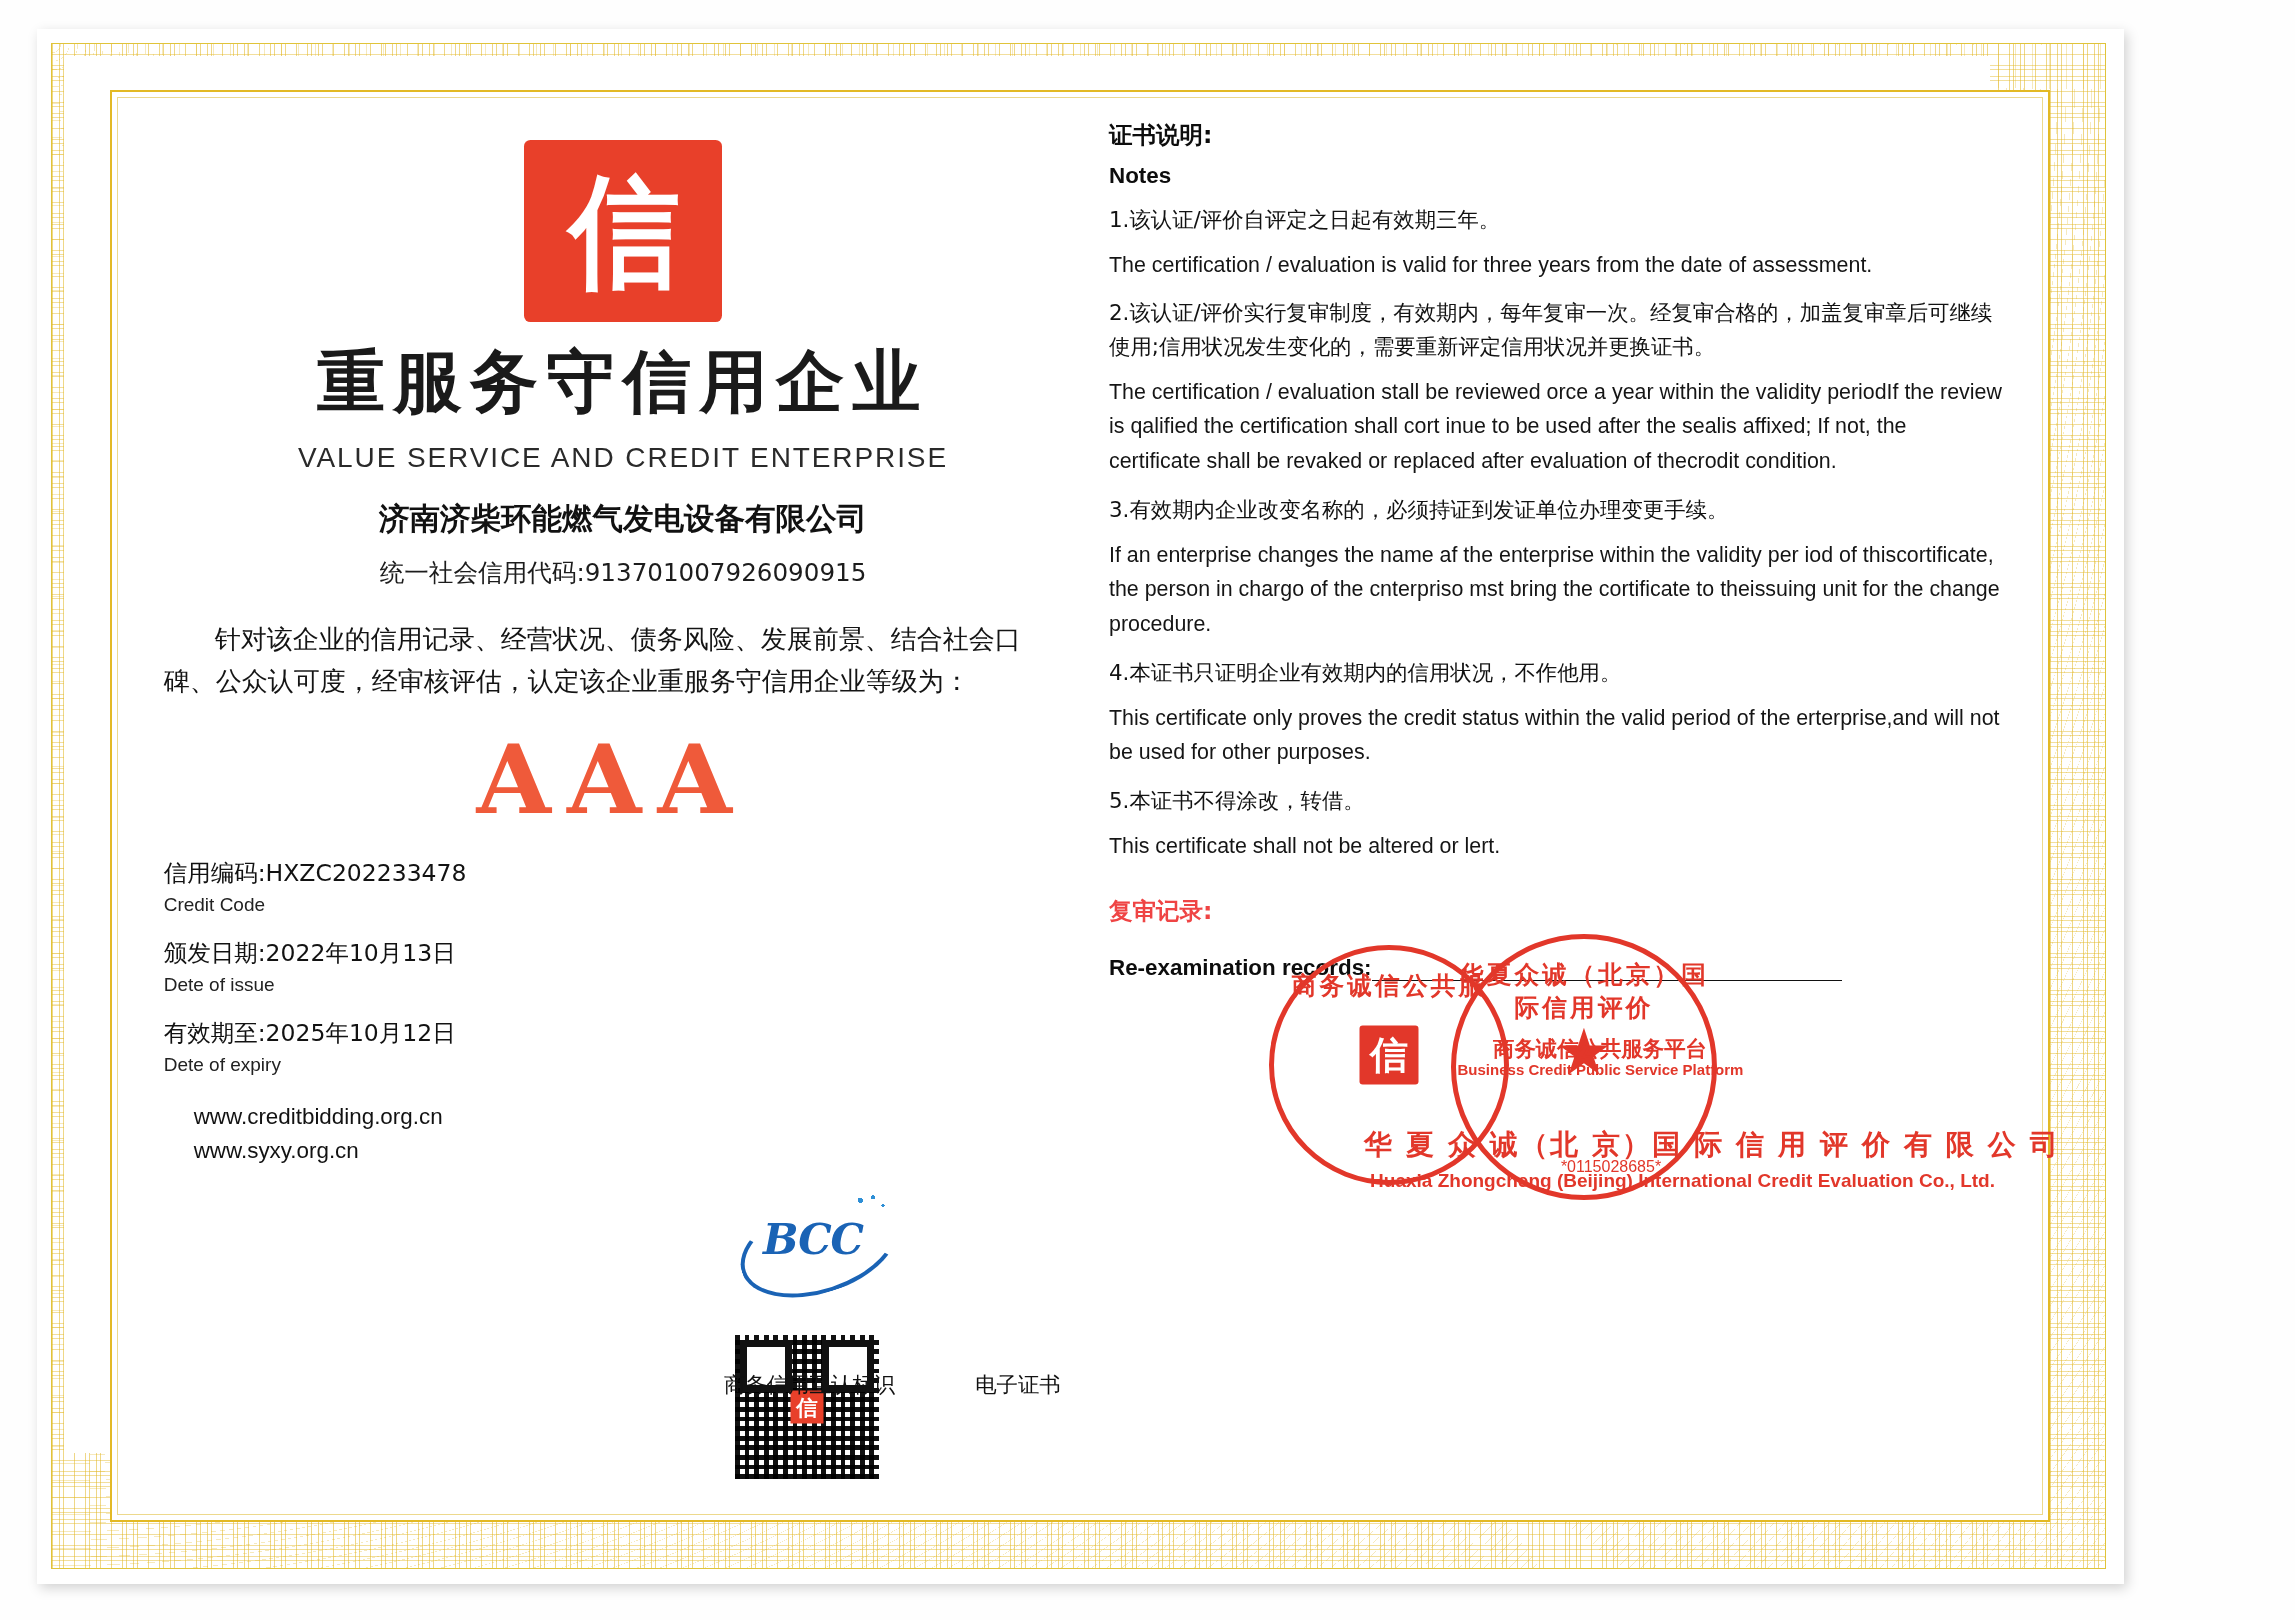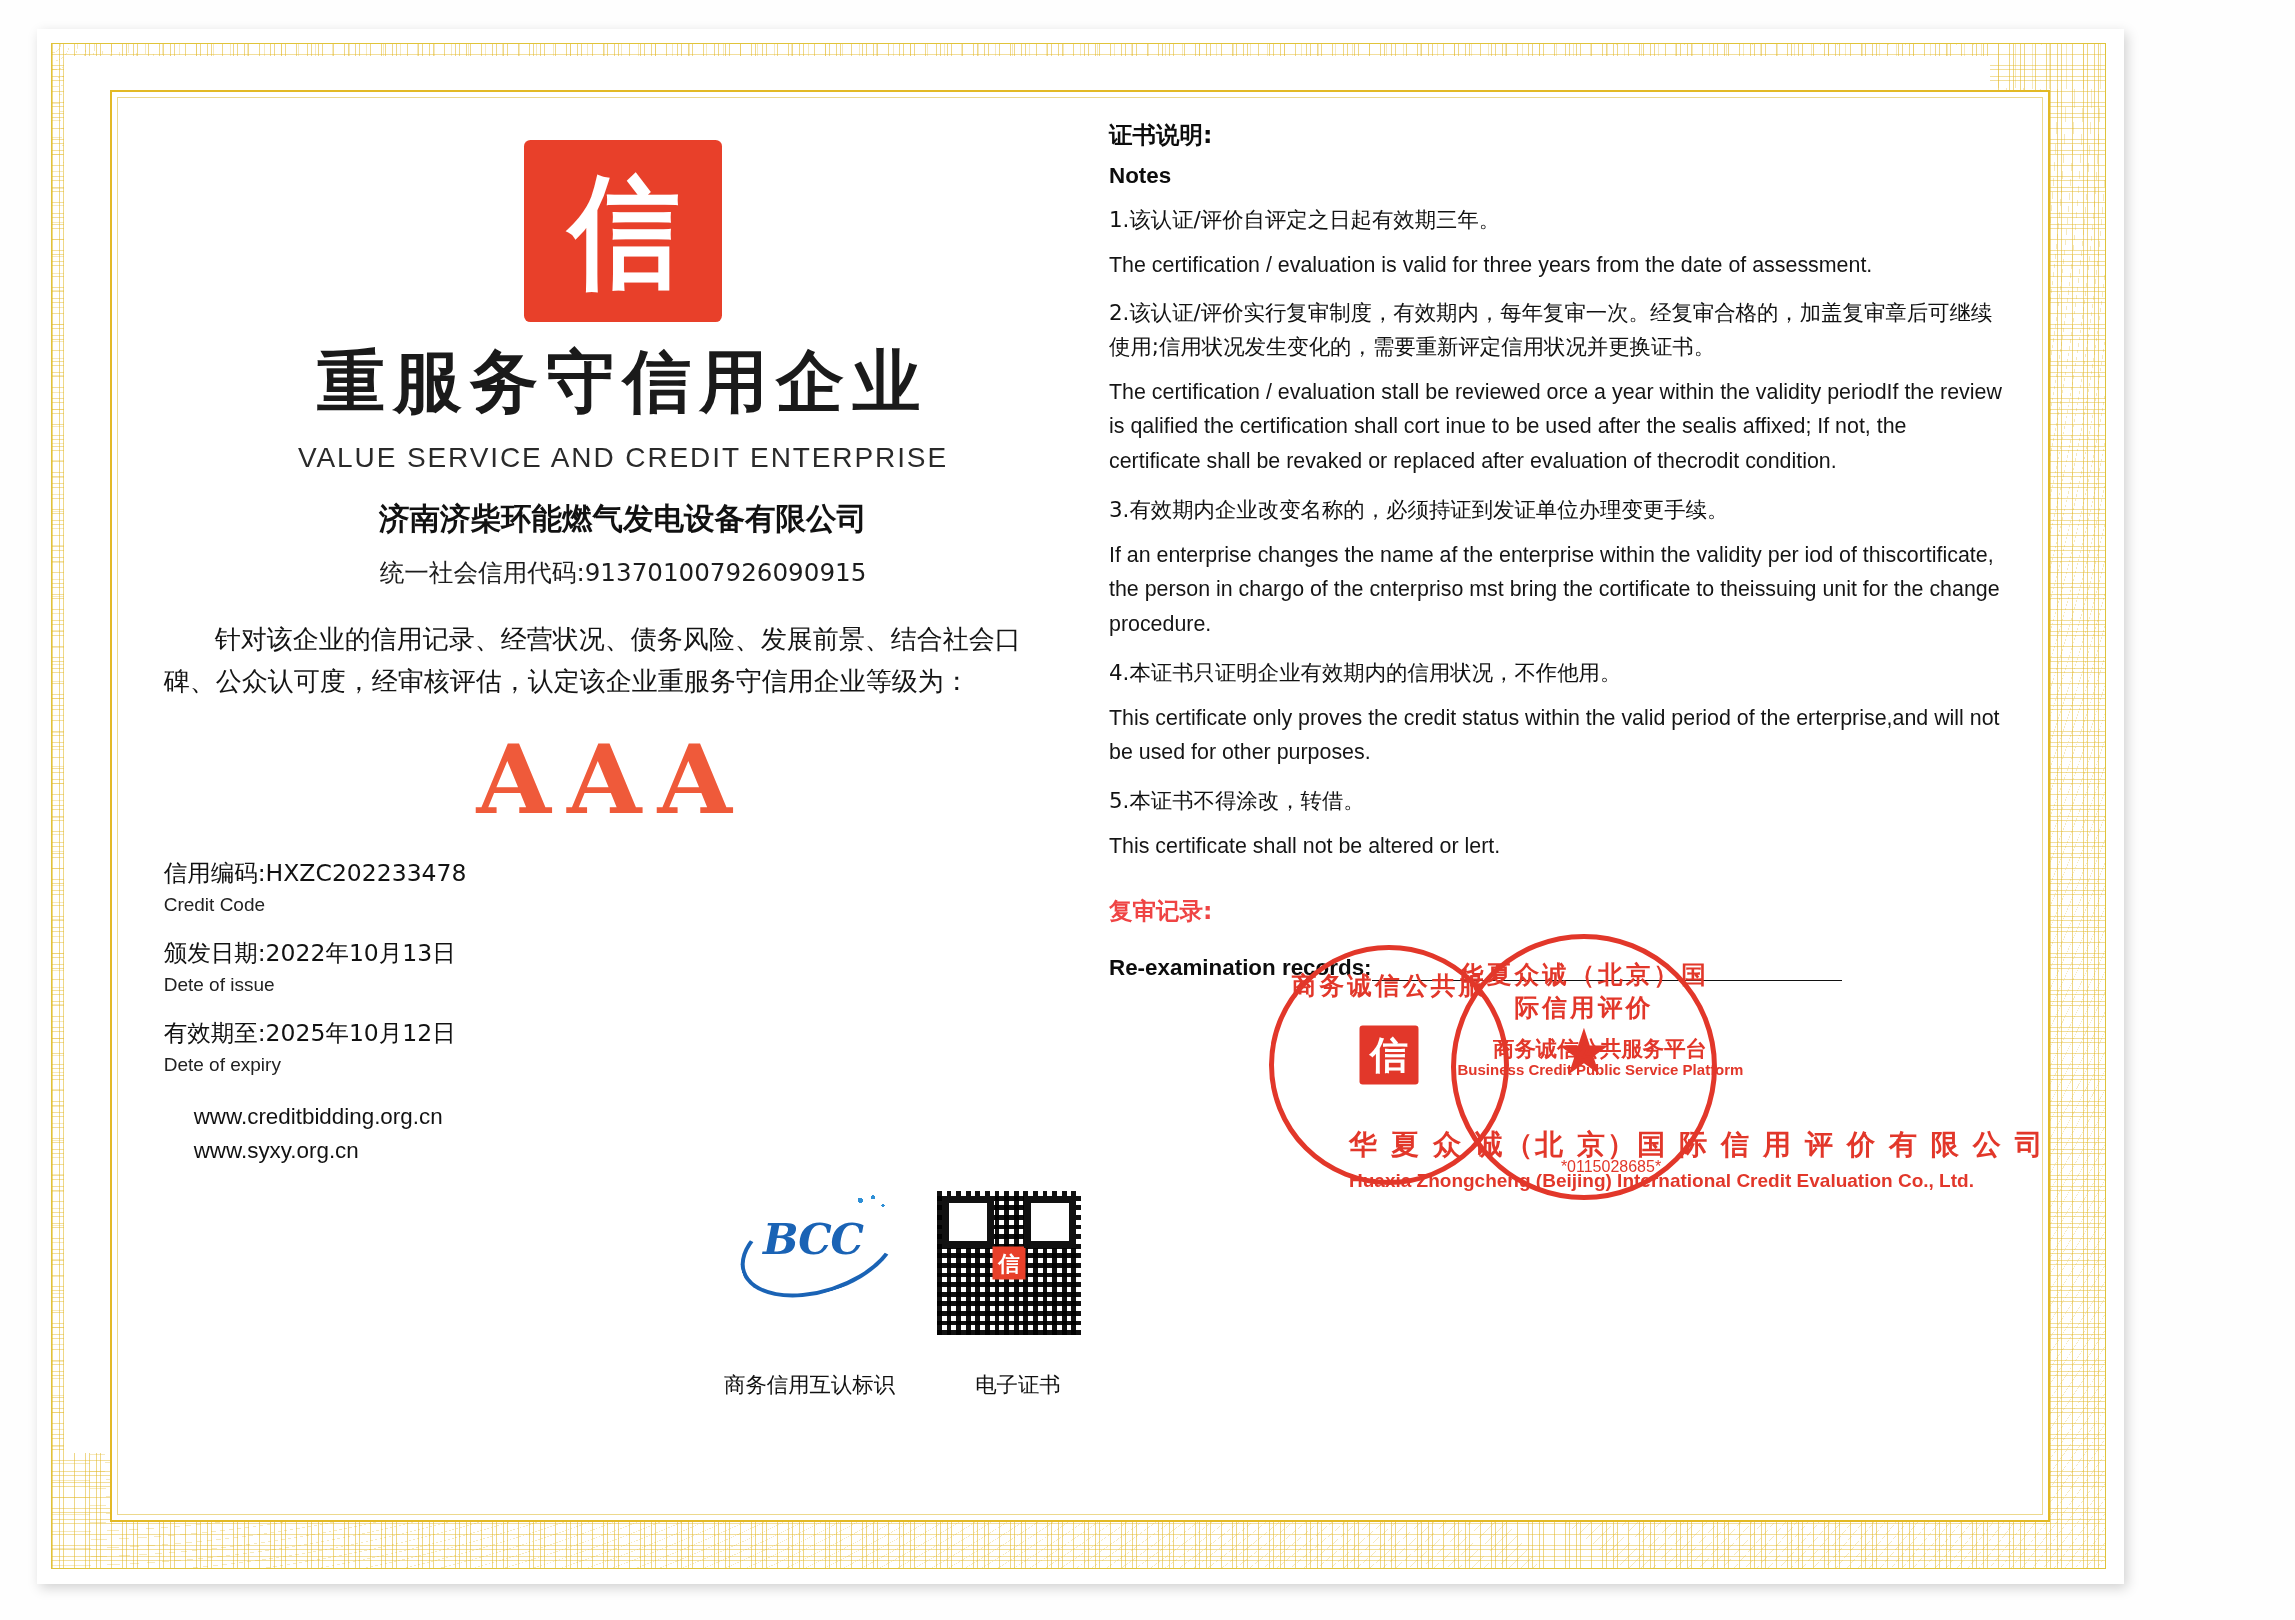--- a/index.html
+++ b/index.html
@@ -184,20 +184,21 @@
   .links .indent { padding-left: 30px; }
 
   
   .bottom-row {
     position: absolute;
     left: 625px;
     top: 1101px;
     display: flex;
     align-items: flex-start;
     gap: 42px;
+    flex-direction: column;
   }
   .bcc-logo {
     width: 160px; height: 102px;
     position: relative;
   }
   .bcc-text {
     position: absolute;
     left: 28px; top: 24px;
     font-family: "DejaVu Serif", serif;
     font-size: 42px;
@@ -372,24 +373,24 @@
     font-family: "DejaVu Serif", serif;
     font-weight: bold;
     font-size: 38px;
     display: flex;
     align-items: center;
     justify-content: center;
     border-radius: 3.2px;
   }
   .stamp-org-lines {
     position: absolute;
-    left: 80px;
+    left: 95px;
     top: 192px;
     width: 631px;
-    text-align: left;
+    text-align: right;
   }
   .stamp-org-cn {
     font-family: "DejaVu Serif", serif;
     font-weight: bold;
     font-size: 28px;
     color: #e2372a;
     letter-spacing: 2.1px;
     white-space: nowrap;
   }
   .stamp-org-en {

